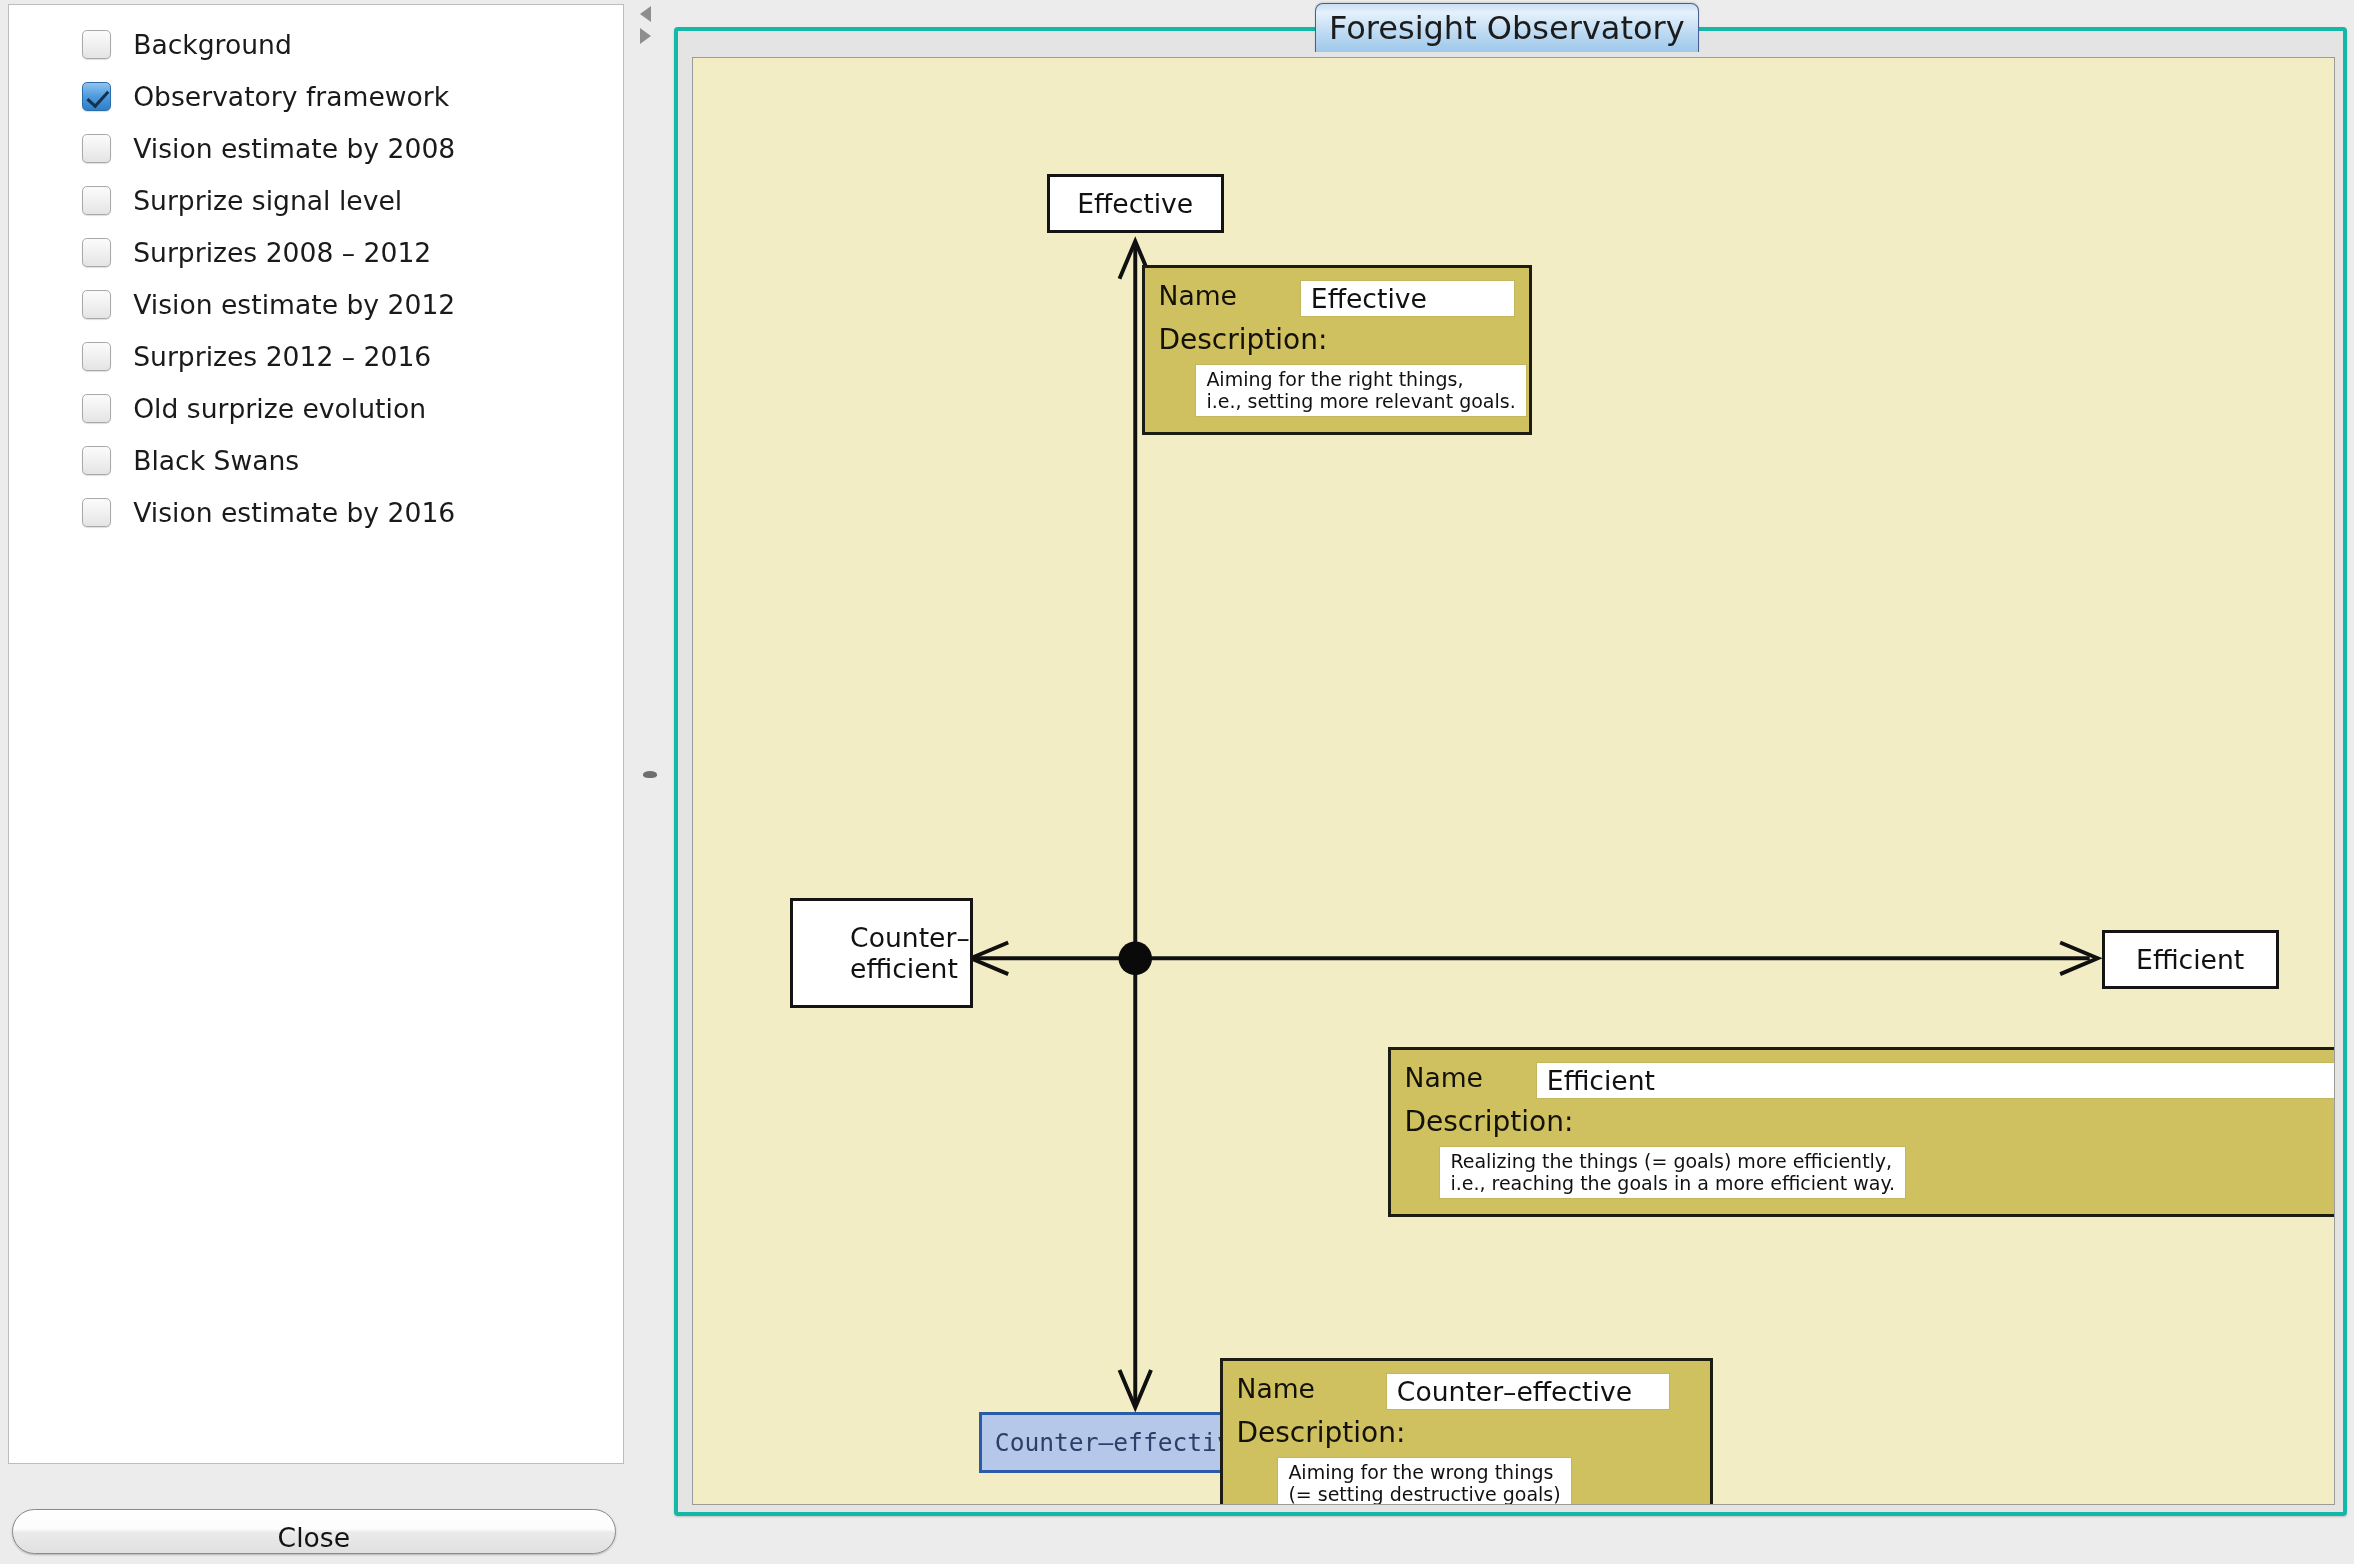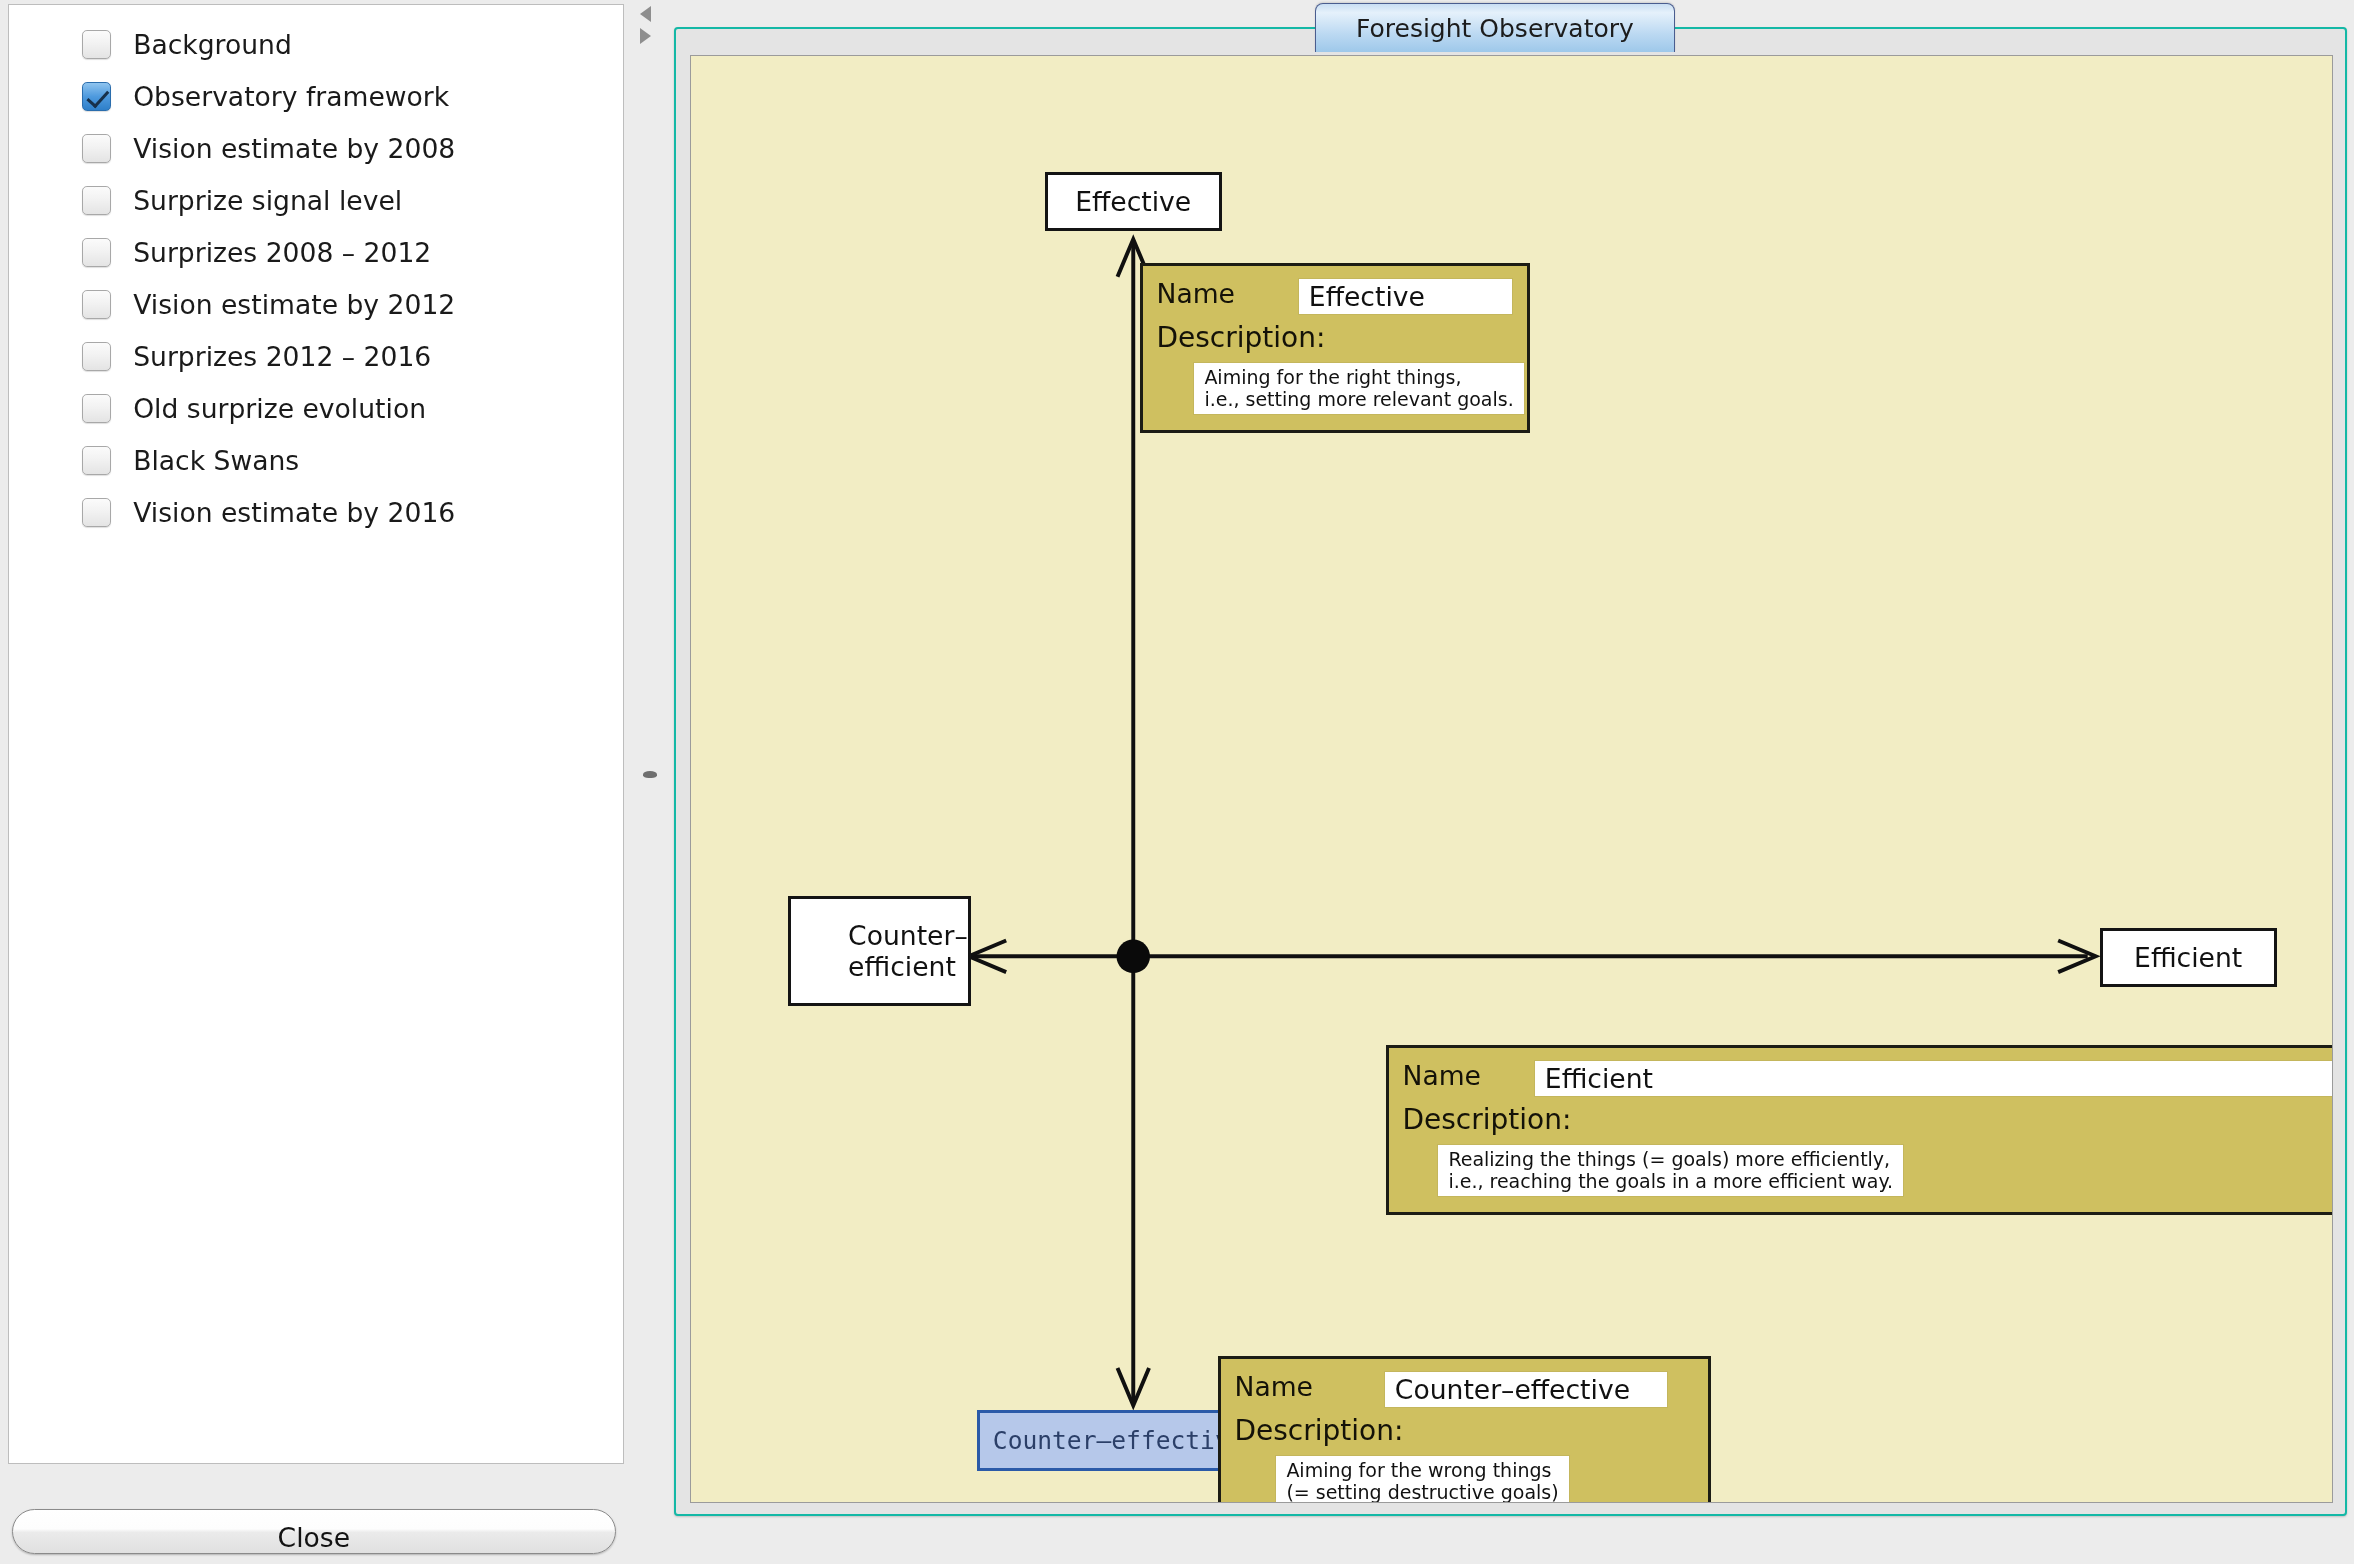--- a/index.html
+++ b/index.html
@@ -160,39 +160,39 @@
   }
   #tab-strip {
     position: absolute;
     left: 0; top: 0;
     width: 1684px; height: 55px;
   }
   #tab-foresight-observatory {
     position: absolute;
     left: 645px; top: 3px;
     height: 49px;
-    padding: 0 40px;
+    padding: 0 13px;
     box-sizing: border-box;
     border: 1px solid #4a5d8f;
     border-bottom: none;
     border-radius: 7.9px 7.9px 0 0;
     background: linear-gradient(to bottom,#c9def3 0%, #e5f1fb 18%, #bcd9f2 62%, #9ec8ea 100%);
     display: flex;
     align-items: center;
-    font-size: 25px;
+    font-size: 32px;
     color: #1c1c1c;
     box-shadow: 0 -1px 2px rgba(0,0,0,.12);
   }
   #tab-body {
     position: absolute;
     left: 3.9px; top: 26.6px;
     width: 1673px; height: 1489px;
     box-sizing: border-box;
     background: #e4e4e4;
-    border: 2px solid #14b8a6;
+    border: 4px solid #14b8a6;
     border-radius: 3.9px;
     box-shadow: 0 1px 2px rgba(0,0,0,.18);
   }
   #canvas {
     position: absolute;
     left: 13.8px; top: 26.6px;
     width: 1643px; height: 1448px;
     box-sizing: border-box;
     background: #f2edc4;
     border: 1px solid #9b9b9b;

